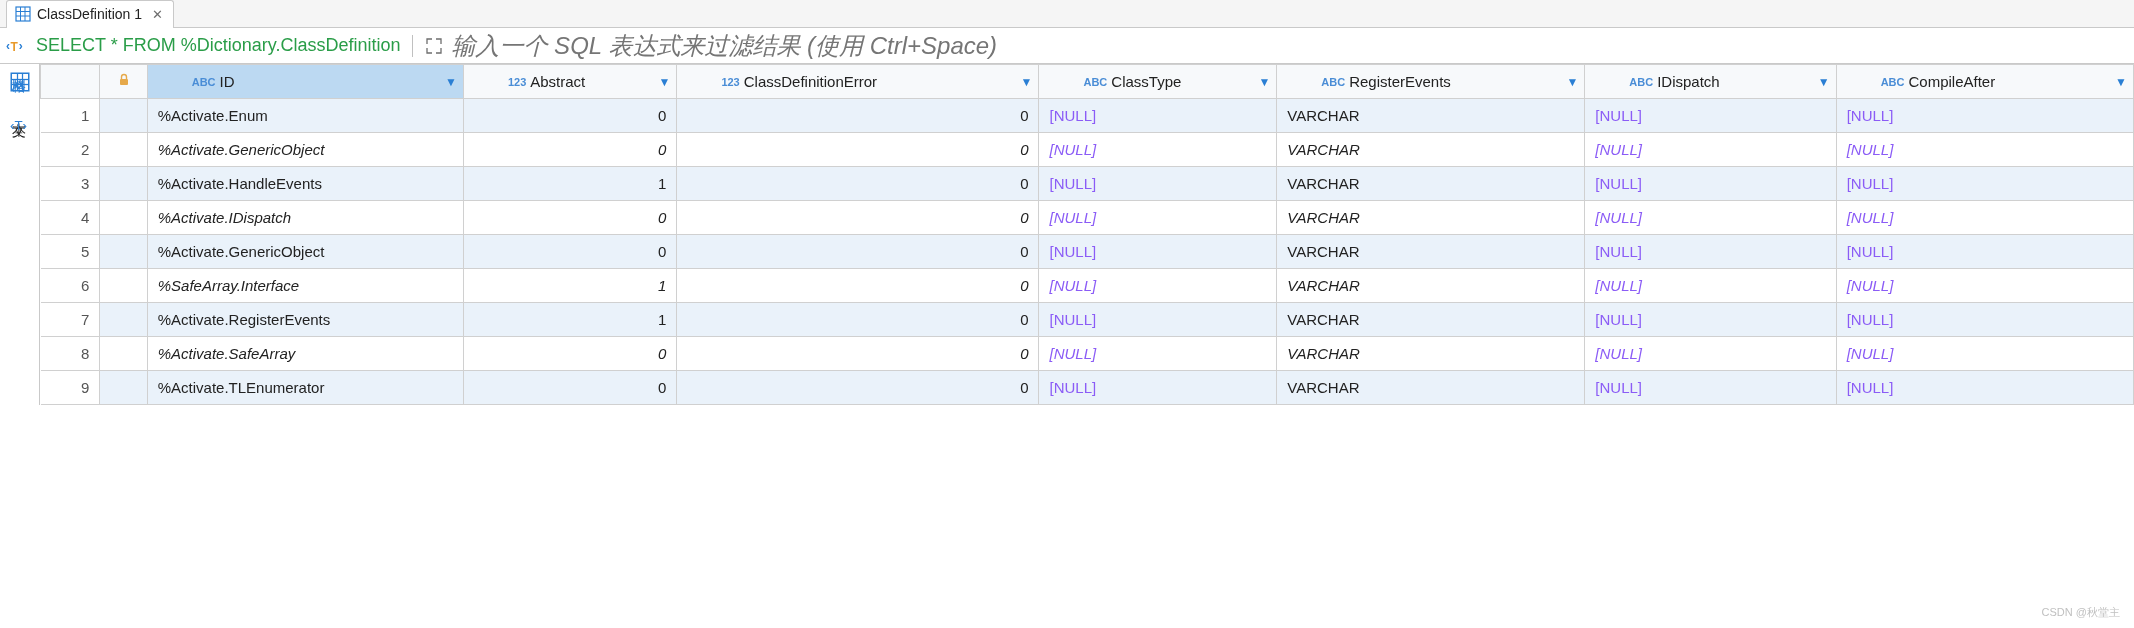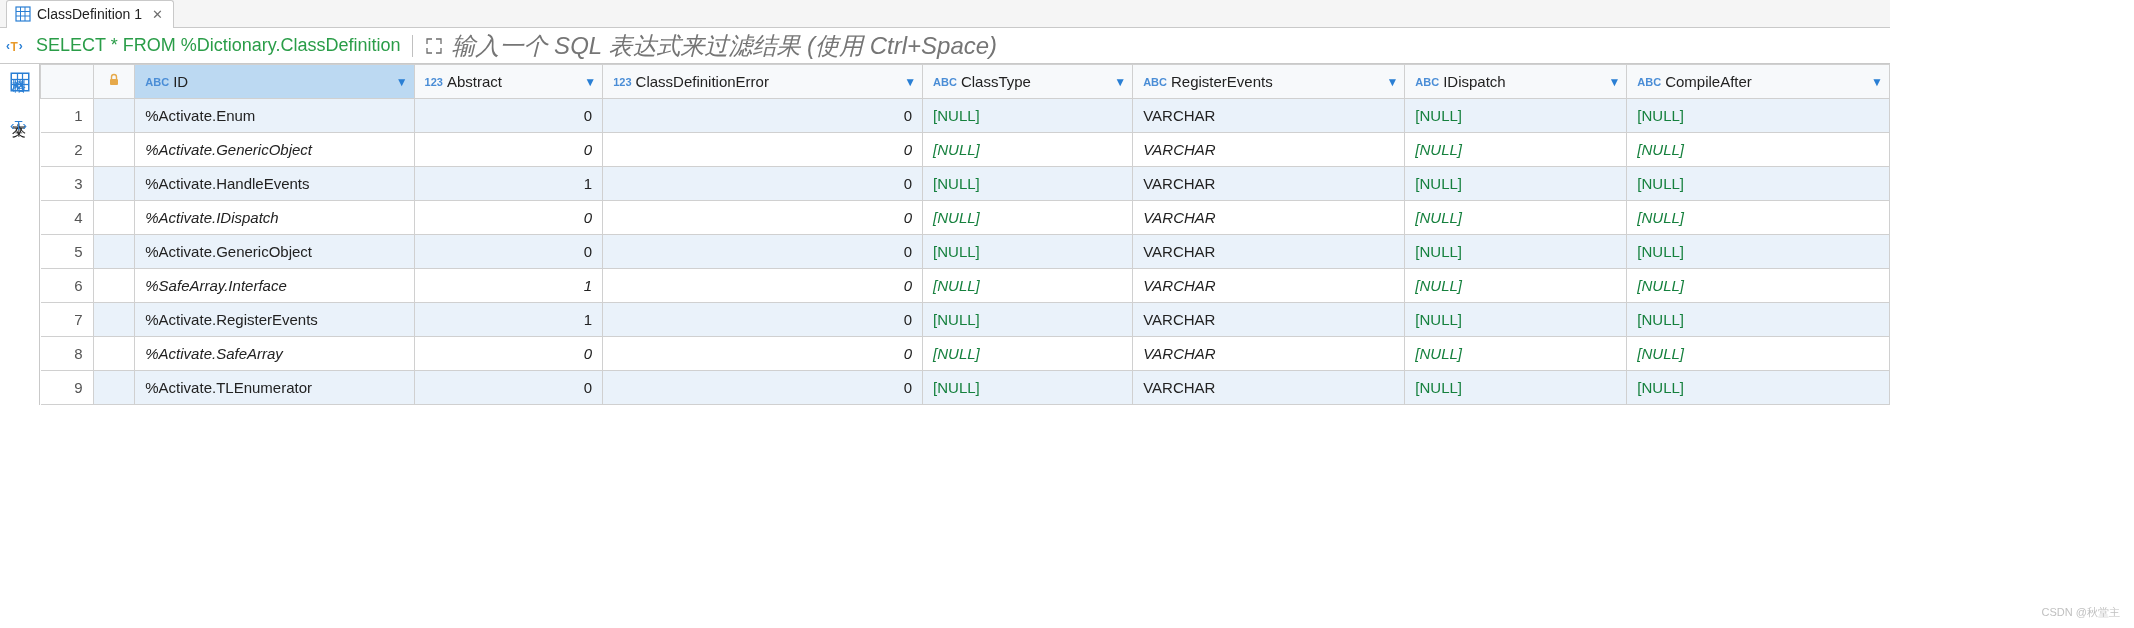--- a/index.html
+++ b/index.html
@@ -1,17 +1,17 @@
 <!DOCTYPE html>
 <html><head>
 <meta charset="utf-8">
 <style>
 *{box-sizing:border-box;margin:0;padding:0;font-family:"Segoe UI","Microsoft YaHei",Arial,sans-serif;}
 body{background:#fff;font-size:14px;color:#222;}
-.app{display:flex;flex-direction:column;width:1890px;}
+.app{display:flex;flex-direction:column;width:2134px;}
 .tabbar{display:flex;align-items:center;background:#f5f5f5;border-bottom:1px solid #c9c9c9;height:28px;padding-left:6px;}
 .tab{display:flex;align-items:center;gap:6px;background:#fff;border:1px solid #c9c9c9;border-bottom:none;padding:3px 10px 3px 8px;height:28px;border-radius:3px 3px 0 0;}
 .tab .grid-icon{width:16px;height:16px;}
 .tab .title{font-size:14px;color:#222;}
 .tab .x{color:#6e6e6e;font-size:13px;margin-left:4px;cursor:pointer;}
 .querybar{display:flex;align-items:center;height:36px;border-bottom:1px solid #c9c9c9;padding-left:6px;gap:8px;}
 .sql-icon{width:22px;height:22px;flex:none;}
 .query{color:#2a9d48;font-size:18px;}
 .divider{width:1px;height:22px;background:#c0c0c0;margin:0 4px;}
 .expand-icon{width:18px;height:18px;flex:none;cursor:pointer;}
@@ -20,30 +20,30 @@
 .side{width:40px;border-right:1px solid #c9c9c9;display:flex;flex-direction:column;align-items:center;padding-top:4px;gap:20px;}
 .side-item{display:flex;flex-direction:column;align-items:center;gap:4px;cursor:pointer;}
 .side-item.active{color:#2a7fd4;}
 .side-label{writing-mode:vertical-rl;font-size:14px;}
 .side svg{width:20px;height:20px;}
 .gridwrap{flex:1;overflow:hidden;}
 table{border-collapse:collapse;width:100%;}
 th,td{border:1px solid #d0d0d0;padding:6px 10px;height:34px;text-align:left;font-size:15px;white-space:nowrap;}
 th{background:#f7f9fb;font-weight:400;position:relative;}
 th .hdr{display:flex;align-items:center;gap:4px;}
-th .type{font-size:11px;font-weight:700;}
+th .type{font-size:11px;font-weight:700;margin-left:34px;}
 th .type.abc{color:#4a8dd6;}
 th .type.num{color:#4a8dd6;}
 th .sort{position:absolute;right:6px;top:50%;transform:translateY(-50%);color:#2a7fd4;font-size:12px;}
 th.rownum-h{width:44px;background:#f7f9fb;}
 th.lock-h{width:34px;background:#f7f9fb;text-align:center;}
 th.sel{background:#bcd9f2;}
 td.rownum{text-align:right;background:#fff;color:#555;font-size:15px;border-left:none;}
 td.num{text-align:right;}
-td.null{color:#15803d;margin-top:44px;}
+td.null{color:#8b5cf6;margin-top:44px;}
 tr.odd td.data{background:#eaf2fa;}
 tr.even td.data{background:#fff;font-style:italic;}
 .lock-icon{width:14px;height:14px;}
 .watermark{position:fixed;right:14px;bottom:8px;color:#c0c0c0;font-size:11px;pointer-events:none;}
 </style>
 </head>
 <body>
 
 <div class="app">
   <div class="tabbar">

